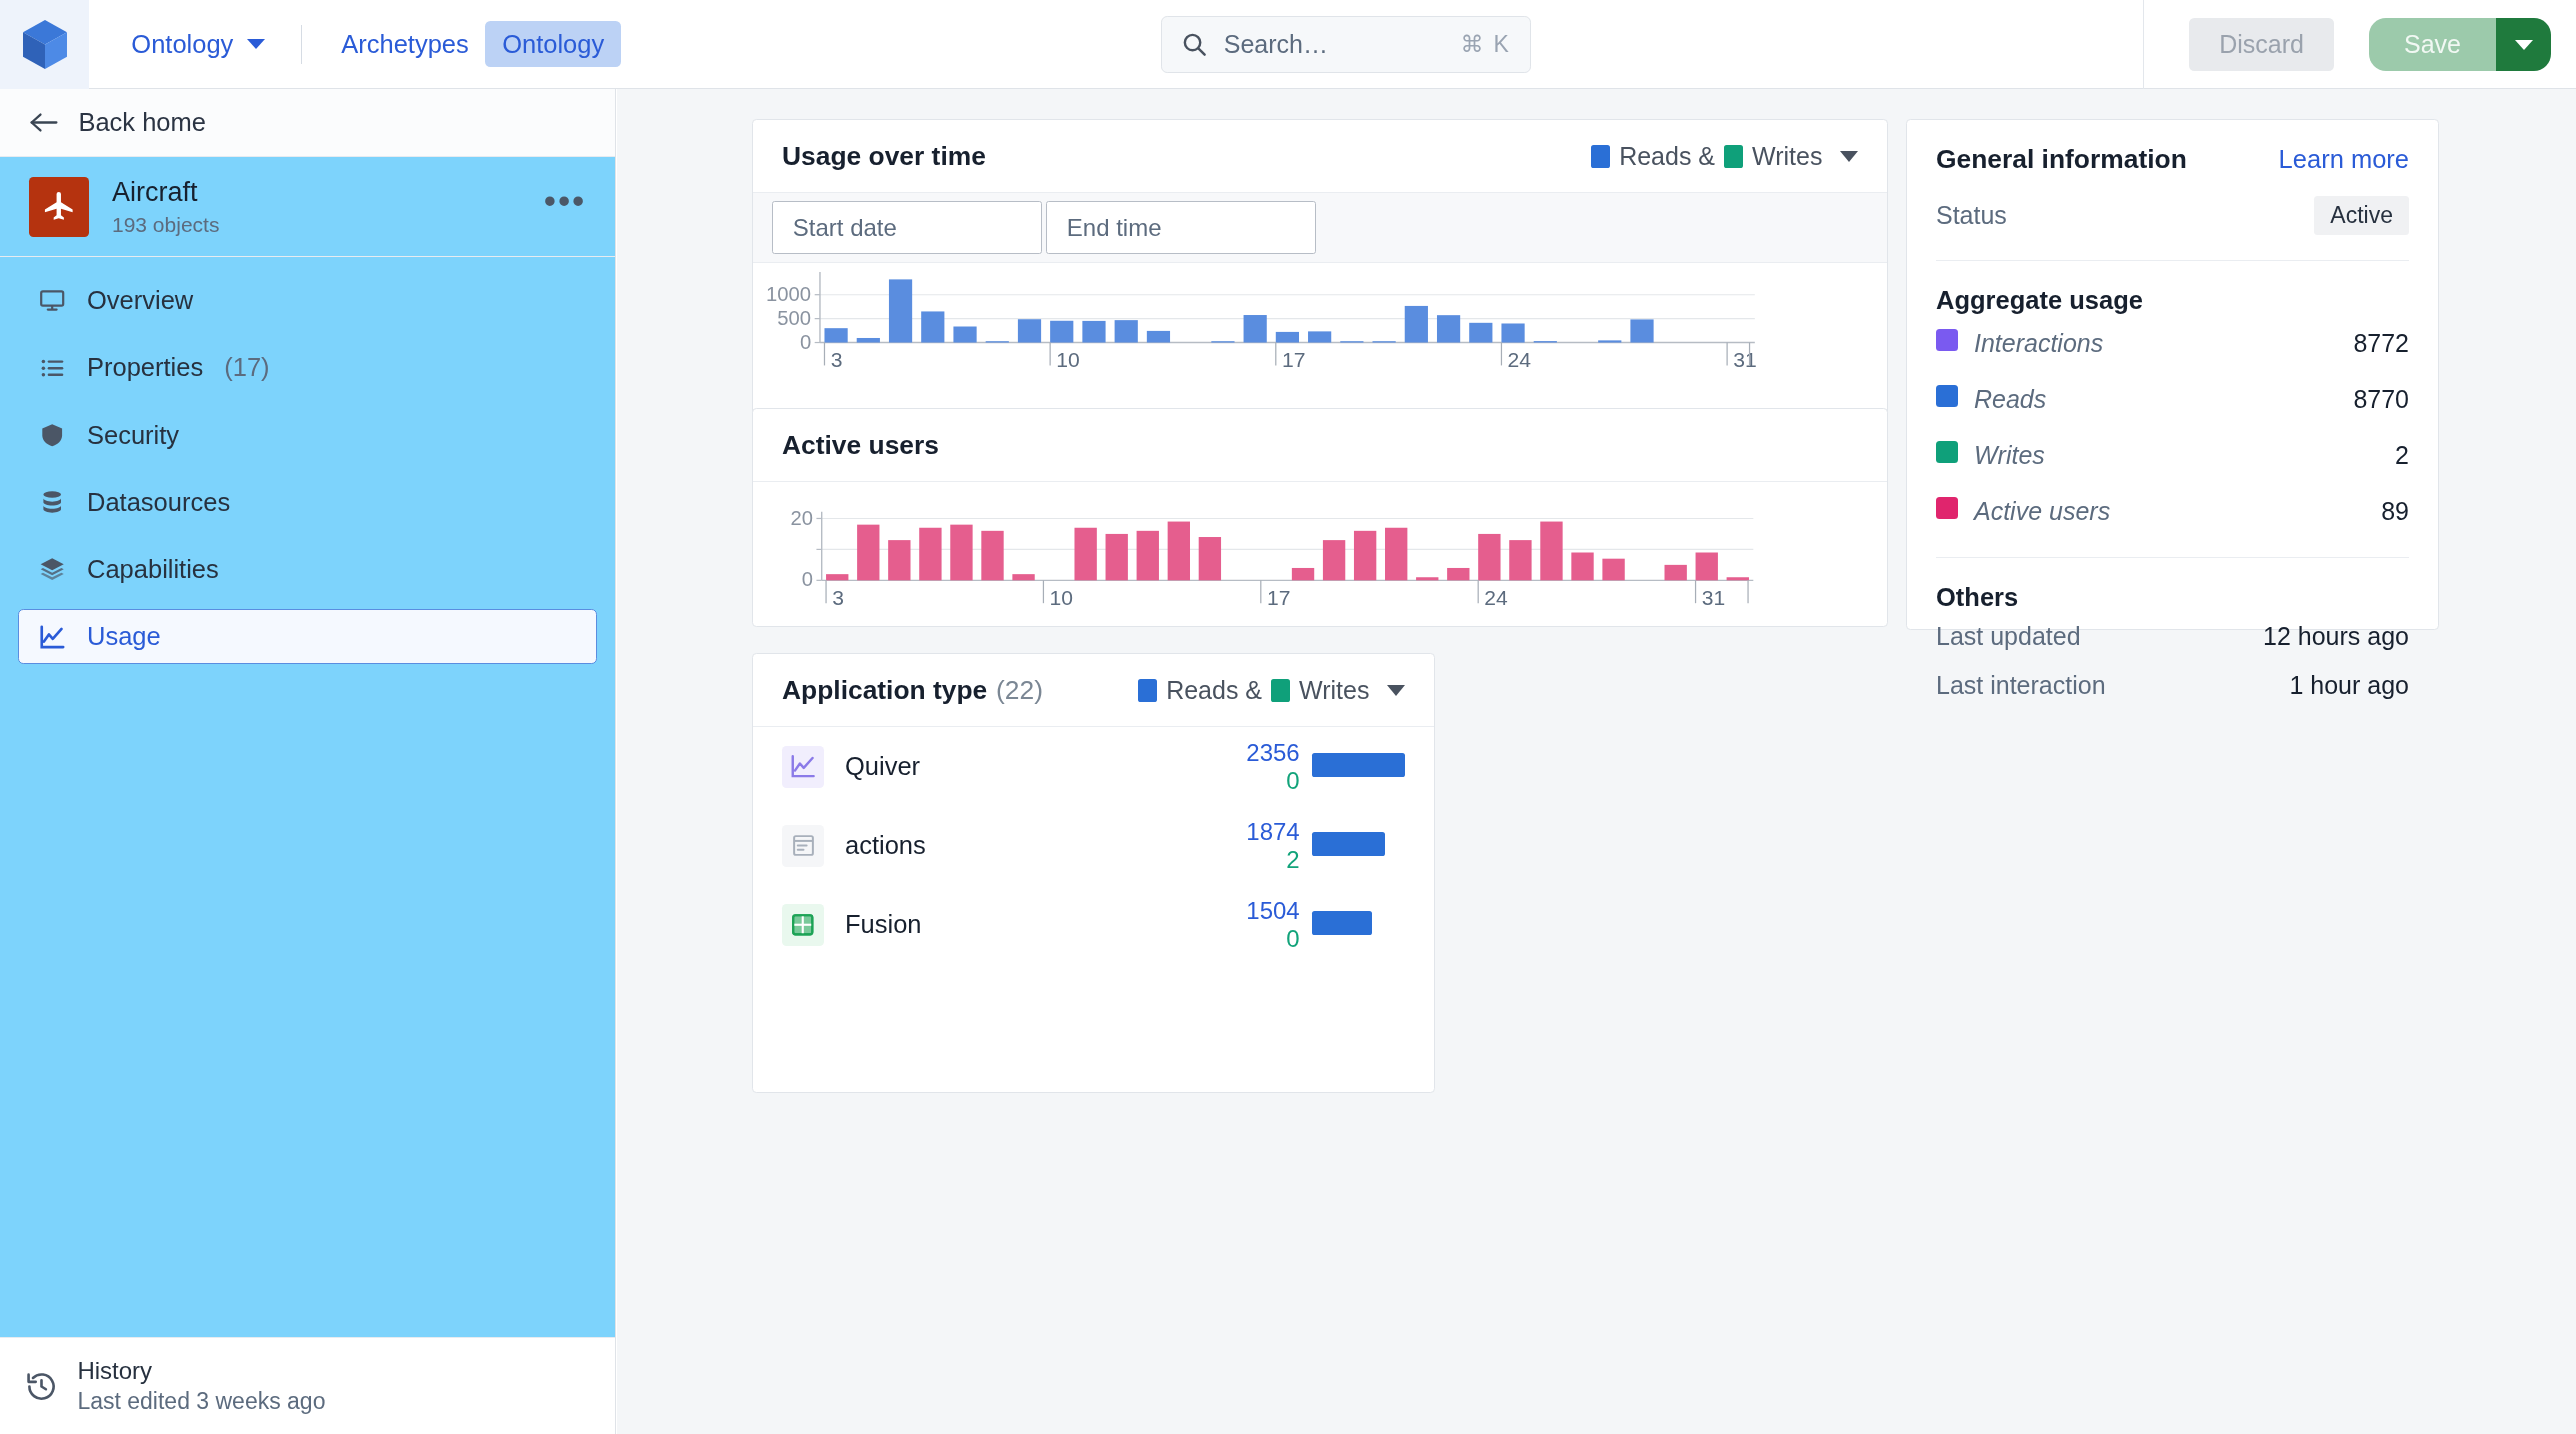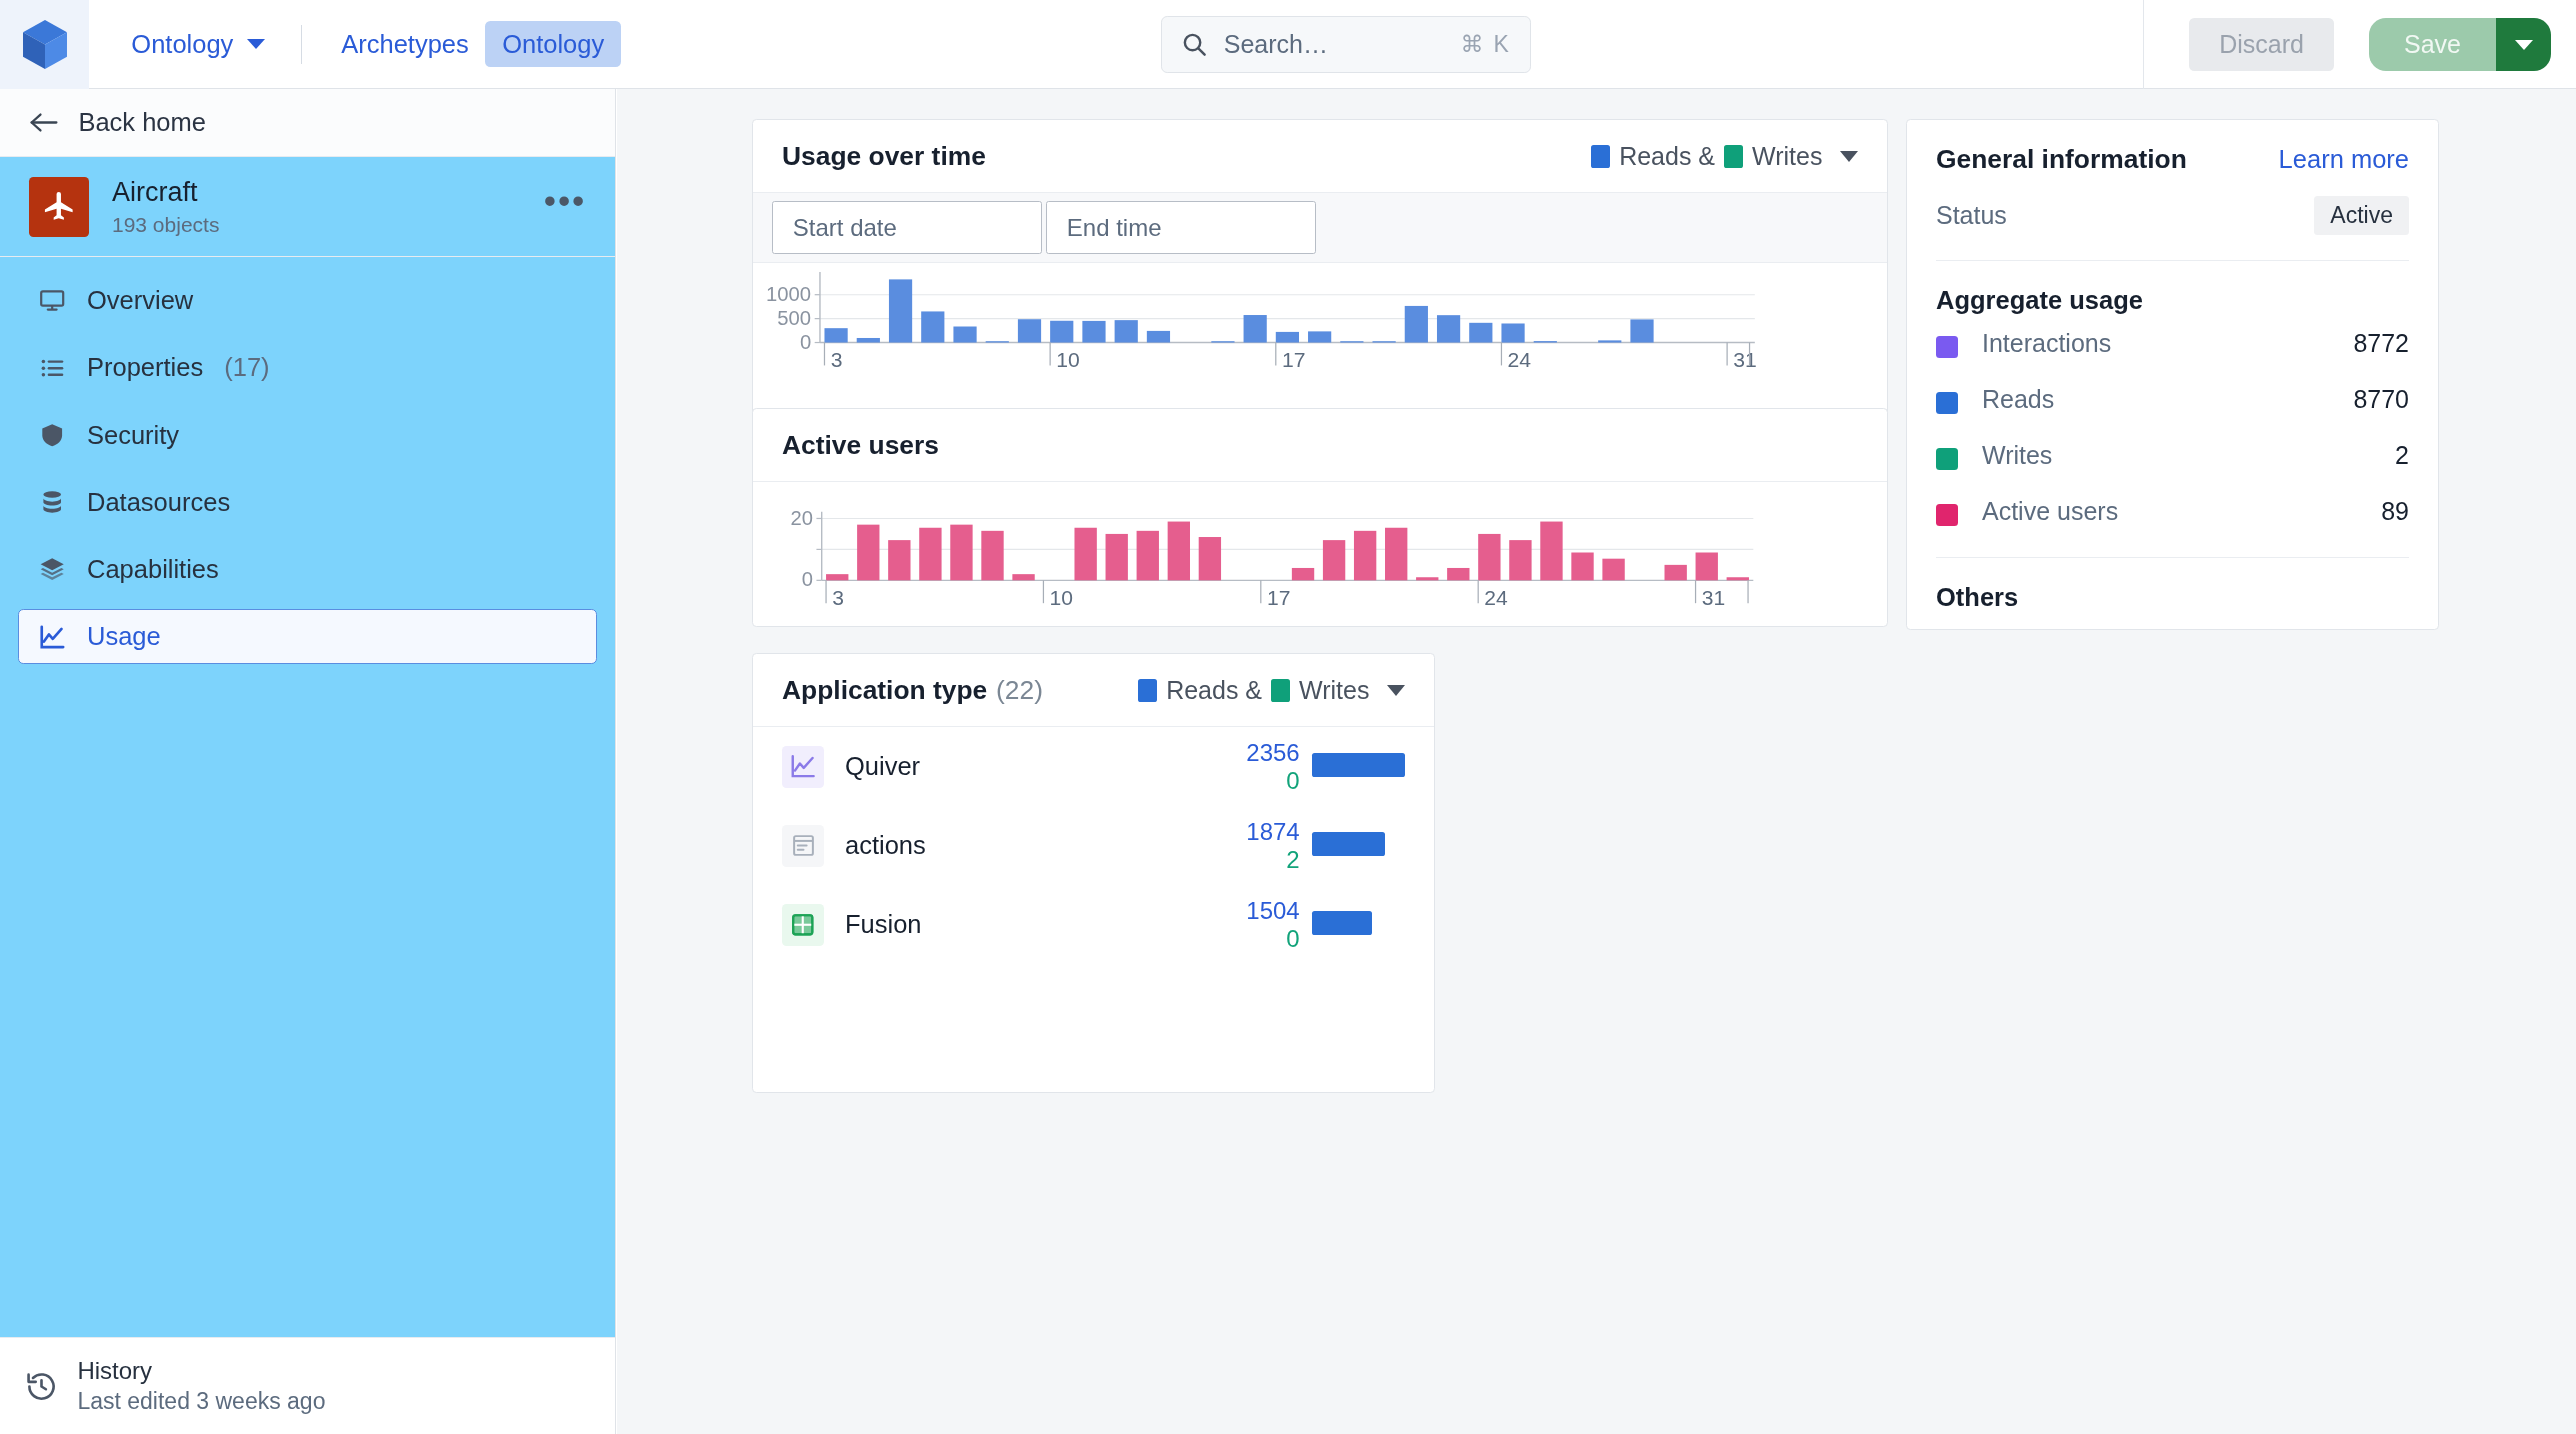--- a/index.html
+++ b/index.html
@@ -199,21 +199,21 @@
   .status-label { font-size: 25px; color: #5c6b7e; }
   .status-badge {
     background: #f0f1f3; color: #27313f; font-size: 23px;
     padding: 6.2px 16px; border-radius: 3.5px;
   }
   .sub-title { font-size: 25.5px; font-weight: bold; color: #17202e; padding-top: 25px; }
   .agg-row {
     display: flex; align-items: center; justify-content: space-between;
     height: 56px;
   }
-  .agg-left { display: flex; align-items: flex-end; gap: 24px; }
+  .agg-left { display: flex; align-items: flex-start; gap: 16px; font-style: italic; }
   .agg-sw { width: 22px; height: 22px; border-radius: 3.5px; }
   .agg-name { font-size: 25px; color: #5c6b7e; }
   .agg-val { font-size: 25px; color: #17202e; }
   .divider { height: 0.9px; background: #eaedf1; margin-top: 17.6px; }
   .other-row {
     display: flex; align-items: center; justify-content: space-between;
     height: 49px;
   }
   .other-label { font-size: 25px; color: #5c6b7e; }
   .other-val { font-size: 25px; color: #17202e; }
@@ -595,17 +595,27 @@
           <div class="agg-row">
             <span class="agg-left">
               <span class="agg-sw" style="background:#e0256d"></span>
               <span class="agg-name">Active users</span>
             </span>
             <span class="agg-val">89</span>
           </div>
         </div>
       <div class="divider"></div>
       <div class="sub-title">Others</div>
+      <div id="other-rows">
+          <div class="other-row">
+            <span class="other-label">Last updated</span>
+            <span class="other-val">12 hours ago</span>
+          </div>
+          <div class="other-row">
+            <span class="other-label">Last interaction</span>
+            <span class="other-val">1 hour ago</span>
+          </div>
+        </div>
     </div>
   </div>
 
 </div>
 
 
 </body></html>

